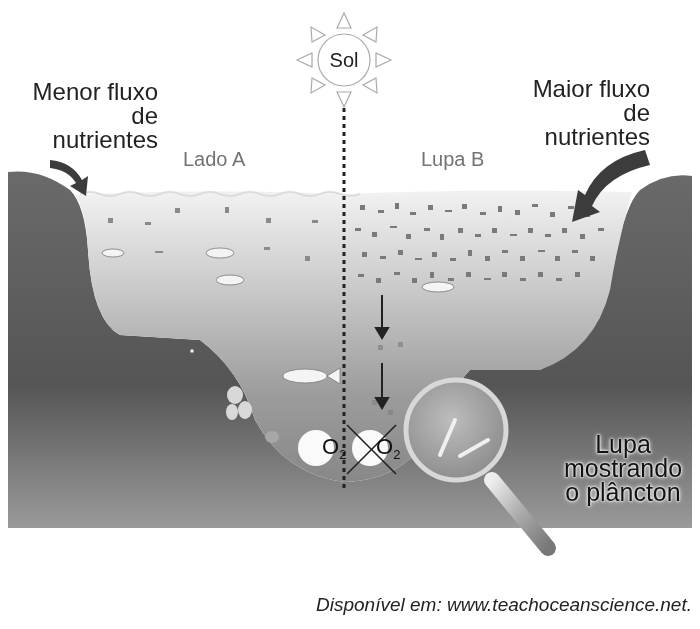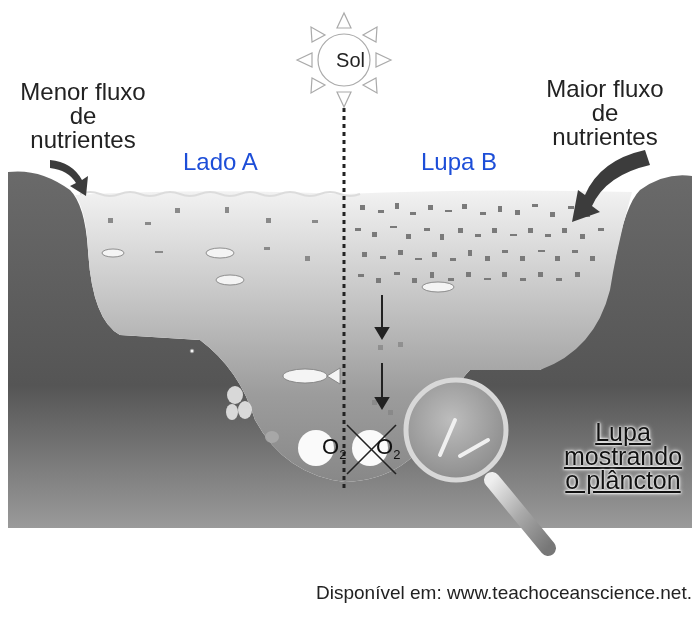--- a/index.html
+++ b/index.html
@@ -1,20 +1,20 @@
 <!DOCTYPE html>
 <html><head>
 <meta charset="utf-8">
 <style>
   html, body { margin: 0; padding: 0; background: #ffffff; }
   body { width: 700px; height: 629px; position: relative; overflow: hidden;
          font-family: "Liberation Sans", sans-serif; color: #1a1a1a; }
   .abs { position: absolute; }
-  .label { font-size: 24px; line-height: 24px; text-align: center; color: #222; }
-  .lado { font-size: 24px; color: #1d4ed8; text-align: right; }
+  .label { font-size: 24px; line-height: 24px; text-align: right; color: #222; }
+  .lado { font-size: 20px; color: #737373; text-align: right; }
   .lupa-label { font-size: 25px; line-height: 24px; text-align: center; color: #111;
                 text-shadow: 0 0 3px #fff, 0 0 5px #eee, 0 0 2px #fff; }
   .caption { font-size: 19px; line-height: 25px; text-align: right; color: #222; }
   .o2 { font-size: 22px; color: #111; margin-left: 20px; }
   .o2 sub { font-size: 13px; }
   svg { position: absolute; left: 0; top: 0; }
 </style>
 </head>
 <body>
 
@@ -180,39 +180,39 @@
     <line x1="460" y1="456" x2="488" y2="440" stroke="#f0f0f0" stroke-width="4" stroke-linecap="round"></line>
   </g>
 </svg>
 
 <div class="abs label" style="left:8px; top:80px; width:150px;">
   <div>Menor fluxo</div>
   <div>de</div>
   <div>nutrientes</div>
 </div>
 
-<div class="abs label" style="left:530px; top:77px; width:150px;">
+<div class="abs label" style="left:500px; top:77px; width:150px;">
   <div>Maior fluxo</div>
   <div>de</div>
   <div>nutrientes</div>
 </div>
 
-<div class="abs" style="left:323px; top:49px; width:42px; text-align:right; font-size:20px; color:#222;">Sol</div>
+<div class="abs" style="left:323px; top:49px; width:42px; text-align:center; font-size:20px; color:#222;">Sol</div>
 
 <div class="abs lado" style="left:183px; top:148px;">Lado A</div>
 <div class="abs lado" style="left:421px; top:148px;">Lupa B</div>
 
 <div class="abs o2" style="left:302px; top:434px;">
   <span>O</span><sub>2</sub>
 </div>
 <div class="abs o2" style="left:356px; top:434px;">
   <span>O</span><sub>2</sub>
 </div>
 
-<div class="abs lupa-label" style="left:558px; top:420px; width:130px;text-decoration:underline;">
+<div class="abs lupa-label" style="left:558px; top:432px; width:130px;">
   <div>Lupa</div>
   <div>mostrando</div>
   <div>o plâncton</div>
 </div>
 
-<div class="abs caption" style="right:8px; top:580px; width:500px;">
+<div class="abs caption" style="right:8px; top:592px; width:500px;font-style:italic;">
   <div>Disponível em: www.teachoceanscience.net.</div>
 </div>
 
 </body></html>

